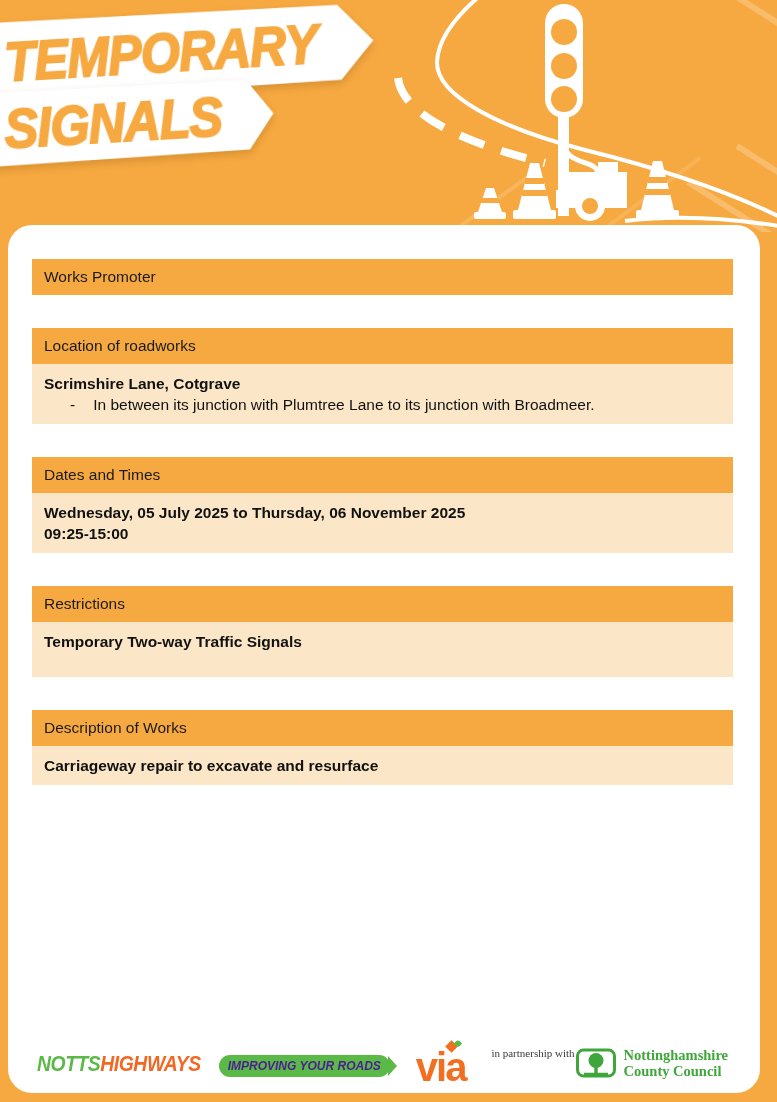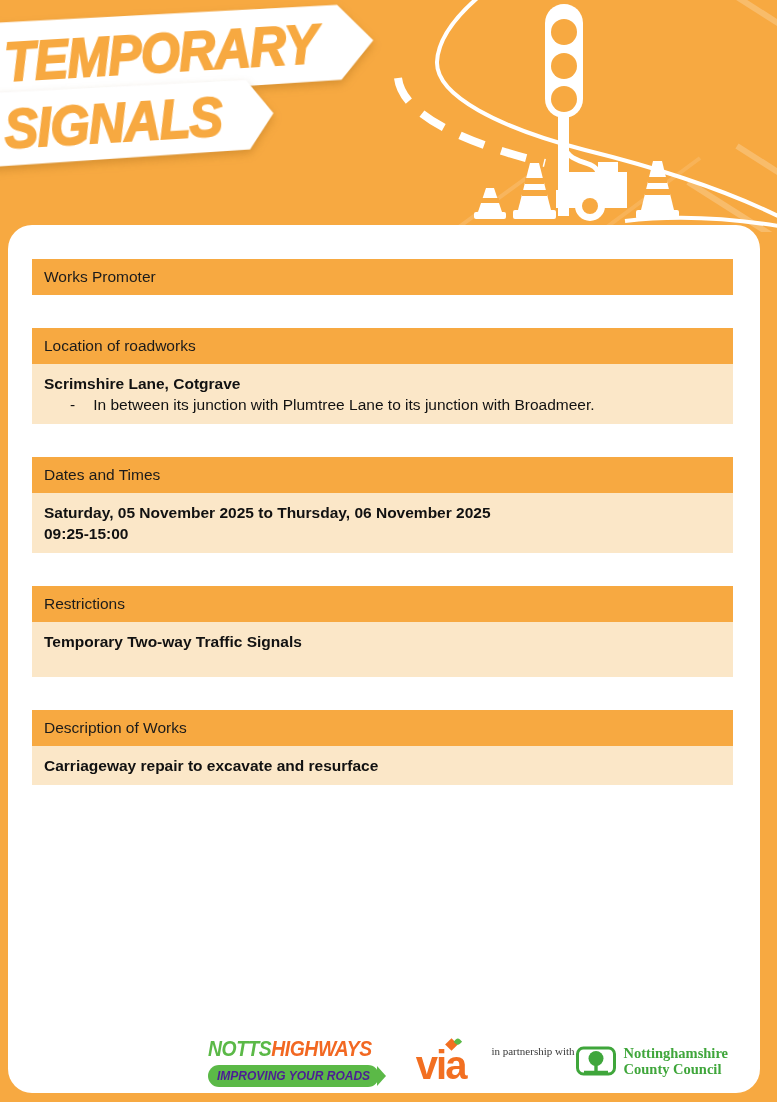--- a/index.html
+++ b/index.html
@@ -51,21 +51,21 @@
   .bullet{padding-left:26px;padding-right:18px;}
   
   .section:nth-of-type(4) .section-content{padding-bottom:25px;}
 
   
   .footer{
     position:absolute;left:0;right:0;bottom:6px;
     display:flex;align-items:center;justify-content:flex-end;
     gap:26px;padding-right:32px;
   }
-  .nh-logo{display:flex;flex-direction:column;align-items:flex-start;}
+  .nh-logo{display:flex;flex-direction:row;align-items:flex-start;}
   .nh-name{
     font-weight:bold;font-style:italic;font-size:21.5px;letter-spacing:-.5px;
     transform:scaleX(.9);transform-origin:left center;white-space:nowrap;
   }
   .nh-notts{color:#5BB947;}
   .nh-highways{color:#F26822;}
   .nh-pill{
     position:relative;margin-top:3px;background:#5BB947;color:#4c1d95;
     font-weight:bold;font-style:italic;font-size:12px;letter-spacing:0;
     padding:4px 9px;border-radius:11px;white-space:nowrap;
@@ -170,21 +170,21 @@
         <div class="line bullet-line">
           <span class="bullet">-</span>
           <span>In between its junction with Plumtree Lane to its junction with Broadmeer.</span>
         </div>
       </div>
     </div>
 
     <div class="section">
       <div class="section-heading">Dates and Times</div>
       <div class="section-content">
-        <div class="line bold">Saturday, 05 November 2025 to Thursday, 06 November 2025</div>
+        <div class="line bold">Wednesday, 05 July 2025 to Thursday, 06 November 2025</div>
         <div class="line bold">09:25-15:00</div>
       </div>
     </div>
 
     <div class="section">
       <div class="section-heading">Restrictions</div>
       <div class="section-content">
         <div class="line bold">Temporary Two-way Traffic Signals</div>
       </div>
     </div>

